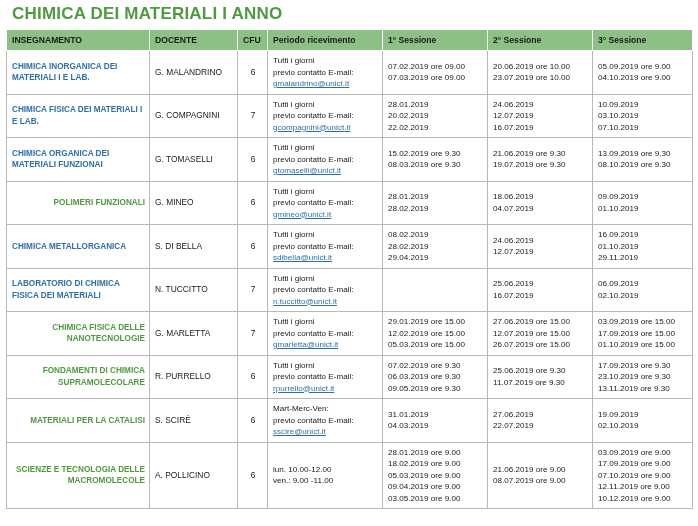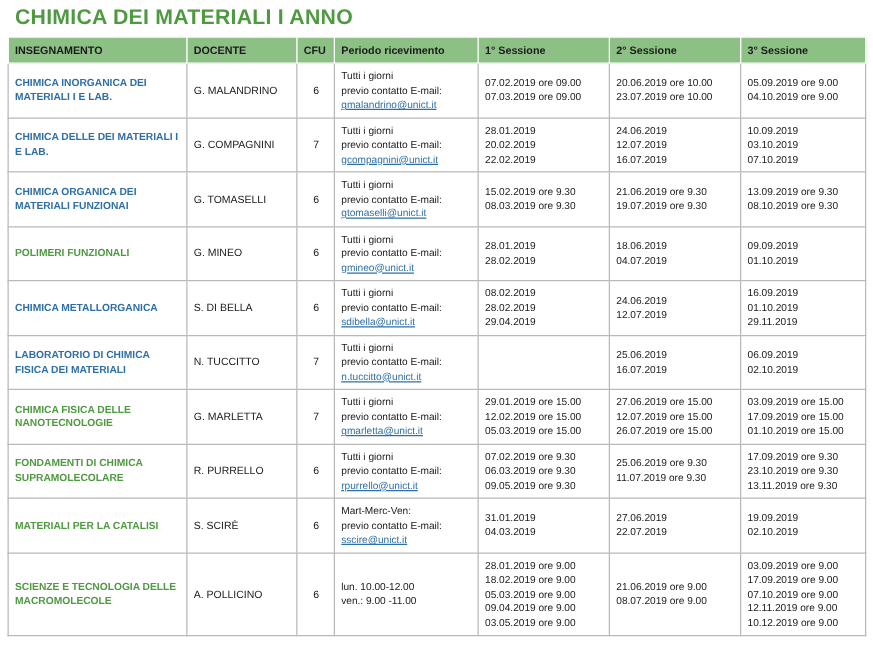--- a/index.html
+++ b/index.html
@@ -50,21 +50,21 @@
     border: 1px solid #b9b9b9;
     vertical-align: middle;
     padding: 4px 4px 4px 5px;
     line-height: 11.5px;
   }
   td.course {
     font-weight: bold;
     font-size: 8.2px;
   }
   td.course.sem1 { color: #2f6fa8; margin-top: 28px; }
-  td.course.sem2 { color: #4f9a41; }
+  td.course.sem2 { color: #4f9a41; text-align: right; }
   td.teacher { font-size: 8.4px; }
   td.cfu { text-align: center; font-size: 8.4px; }
   td.ricevimento { font-size: 8.1px; }
   td.sessione { font-size: 8.1px; }
   .email {
     color: #2f6fa8;
     text-decoration: underline;
     word-break: break-all;
   }
   .legend {
@@ -124,21 +124,21 @@
           <td class="sessione">
             <span class="nl">20.06.2019 ore 10.00</span>
             <span class="nl">23.07.2019 ore 10.00</span>
           </td>
           <td class="sessione">
             <span class="nl">05.09.2019 ore 9.00</span>
             <span class="nl">04.10.2019 ore 9.00</span>
           </td>
         </tr>
         <tr>
-          <td class="course sem1">CHIMICA DELLE DEI MATERIALI I E LAB.</td>
+          <td class="course sem1">CHIMICA FISICA DEI MATERIALI I E LAB.</td>
           <td class="teacher">G. COMPAGNINI</td>
           <td class="cfu">7</td>
           <td class="ricevimento">
             <span class="nl">Tutti i giorni</span>
             <span class="nl">previo contatto E-mail:</span>
             <span class="nl email">gcompagnini@unict.it</span>
           </td>
           <td class="sessione">
             <span class="nl">28.01.2019</span>
             <span class="nl">20.02.2019</span>

